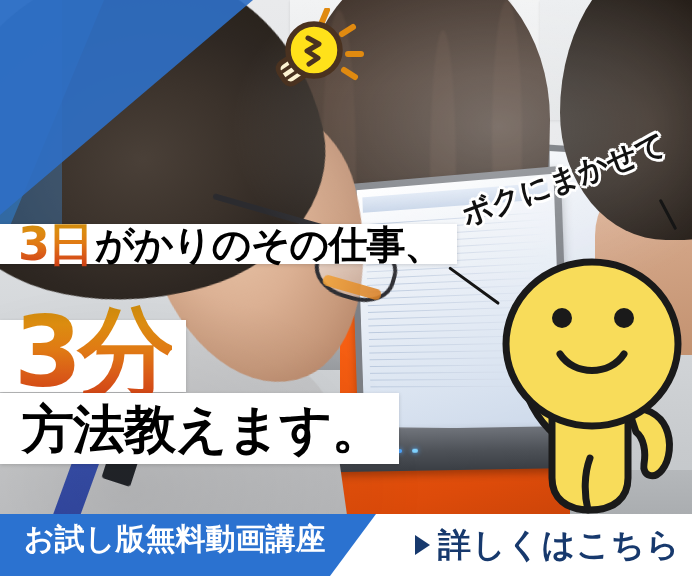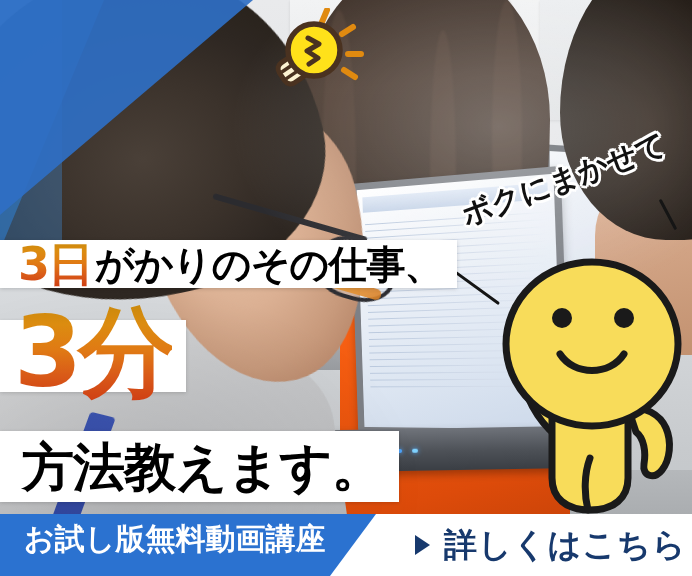--- a/index.html
+++ b/index.html
@@ -194,23 +194,23 @@
   .bulb { position:absolute; left:258px; top:8px; width:110px; height:84px; }
 
   
   .band {
     position:absolute;
     background:#ffffff;
     display:flex; align-items:center;
     white-space:nowrap;
     box-shadow:0 1px 4px rgba(0,0,0,.16);
   }
-  .band-1 { left:0; top:240px; height:48px; padding:0 14px 0 18px; }
+  .band-1 { left:0; top:224px; height:40px; padding:0 14px 0 18px; }
   .band-2 { left:0; top:320px; height:72px; padding:0 12px 0 14px; }
-  .band-3 { left:0; top:431px; height:71px; padding:0 16px 0 22px; }
+  .band-3 { left:0; top:393px; height:71px; padding:0 16px 0 22px; }
 
   .hl {
     font-family:"DejaVu Sans","Liberation Sans", sans-serif;
     font-weight:bold;
     color:#000000;
     letter-spacing:-1px;
     line-height:1;
   }
   .hl-1 { font-size:39px; }
   .hl-2 { font-size:55px; }
@@ -268,21 +268,21 @@
   }
   .bottom-left-text {
     position:absolute; left:24px; top:0; height:50px;
     display:flex; align-items:center;
     font-family:"DejaVu Sans","Liberation Sans", sans-serif;
     font-weight:bold; font-size:30px; color:#ffffff;
     letter-spacing:0px; white-space:nowrap;
   }
   .bottom-right {
     position:absolute; left:415px; top:0; height:62px;
-    display:flex; align-items:center; gap:14px;
+    display:flex; align-items:center; gap:8px;
     font-family:Liberation Sans, sans-serif;
     font-weight:bold; font-size:33px; color:#17396d;
     letter-spacing:1px; white-space:nowrap;
   }
   .tri {
     width:0; height:0; border-left:15px solid #17396d;
     border-top:10px solid transparent; border-bottom:10px solid transparent;
     flex:0 0 auto;
   }
 </style>

